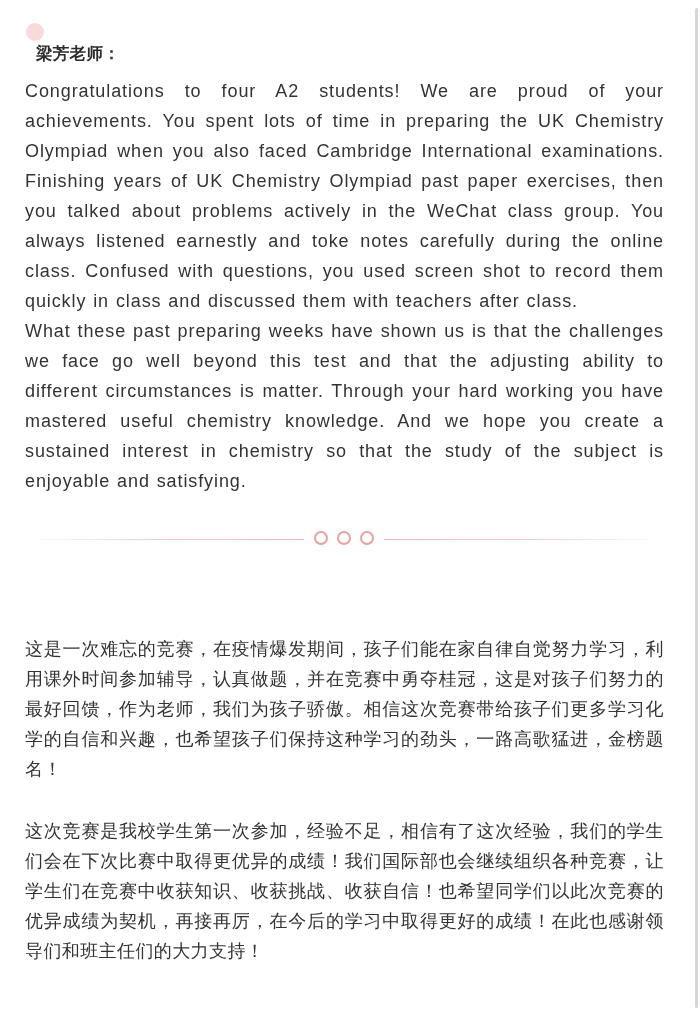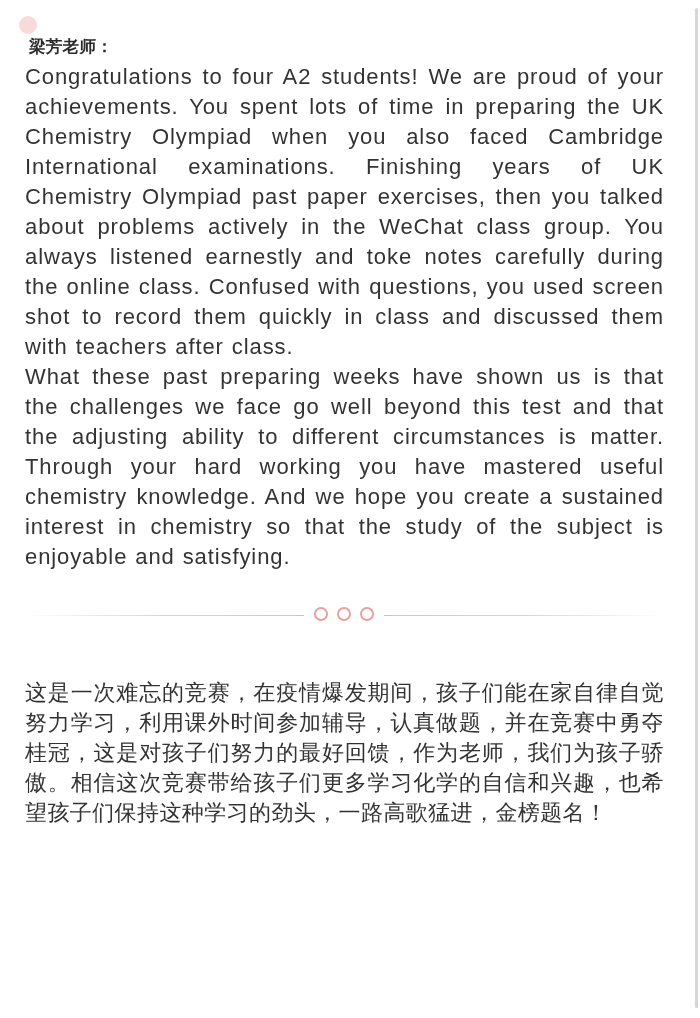--- a/index.html
+++ b/index.html
@@ -51,21 +51,21 @@
   }
 
   .section {
     padding: 0 24px 0 25px;
     box-sizing: border-box;
   }
 
   .heading-row {
     position: relative;
     display: block;
-    margin: 4px;
+    margin: 11px;
     padding-top: 30px;
   }
 
   .heading-dot {
     position: absolute;
     left: -10px;
     top: 12px;
     width: 18px;
     height: 18px;
     border-radius: 50%;
@@ -79,35 +79,36 @@
     font-weight: bold;
     color: #2b2b2b;
     letter-spacing: .3px;
     line-height: 24px;
     z-index: 2;
   }
 
   p.para {
     margin: 0;
     color: #333333;
-    font-size: 22px;
+    font-size: 18px;
     line-height: 30px;
     text-align: justify;
     text-justify: inter-word;
     letter-spacing: .55px;
     word-spacing: 1px;
   }
 
   p.para-en {
     letter-spacing: .9px;
   }
 
   p.para-zh {
     letter-spacing: .4px;
     text-align: justify;
+    margin-top: 32px;
   }
 
   .para-gap {
     height: 0px;
   }
 
   
   .divider {
     position: relative;
     margin: 26px 25px 0 25px;
@@ -169,20 +170,21 @@
         <i></i>
         <i></i>
       </div>
     </div>
 
     <div class="block-gap"></div>
 
     <div class="section">
       <p class="para para-zh">这是一次难忘的竞赛，在疫情爆发期间，孩子们能在家自律自觉努力学习，利用课外时间参加辅导，认真做题，并在竞赛中勇夺桂冠，这是对孩子们努力的最好回馈，作为老师，我们为孩子骄傲。相信这次竞赛带给孩子们更多学习化学的自信和兴趣，也希望孩子们保持这种学习的劲头，一路高歌猛进，金榜题名！</p>
       <div class="para-gap"></div>
+      <p class="para para-zh">这次竞赛是我校学生第一次参加，经验不足，相信有了这次经验，我们的学生们会在下次比赛中取得更优异的成绩！我们国际部也会继续组织各种竞赛，让学生们在竞赛中收获知识、收获挑战、收获自信！也希望同学们以此次竞赛的优异成绩为契机，再接再厉，在今后的学习中取得更好的成绩！在此也感谢领导们和班主任们的大力支持！</p>
     </div>
 
   </div>
 
   <div class="scrollbar-track">
     <div class="scrollbar-thumb"></div>
   </div>
 
 </div>
 

